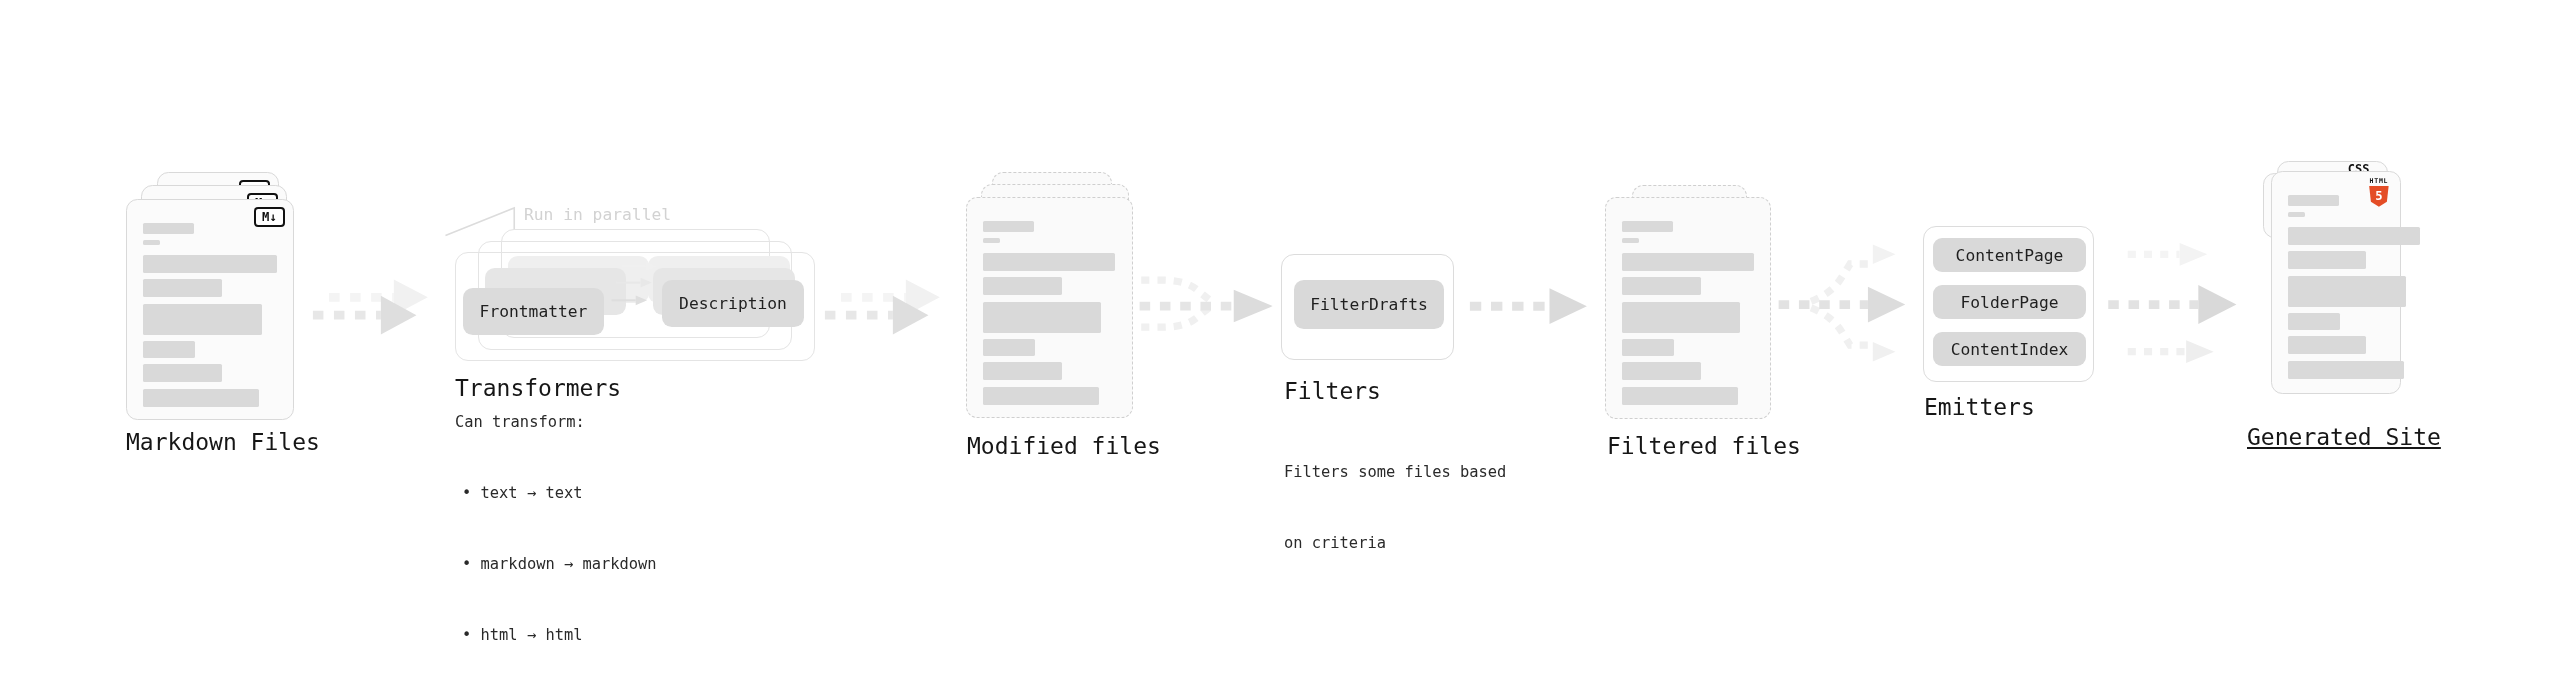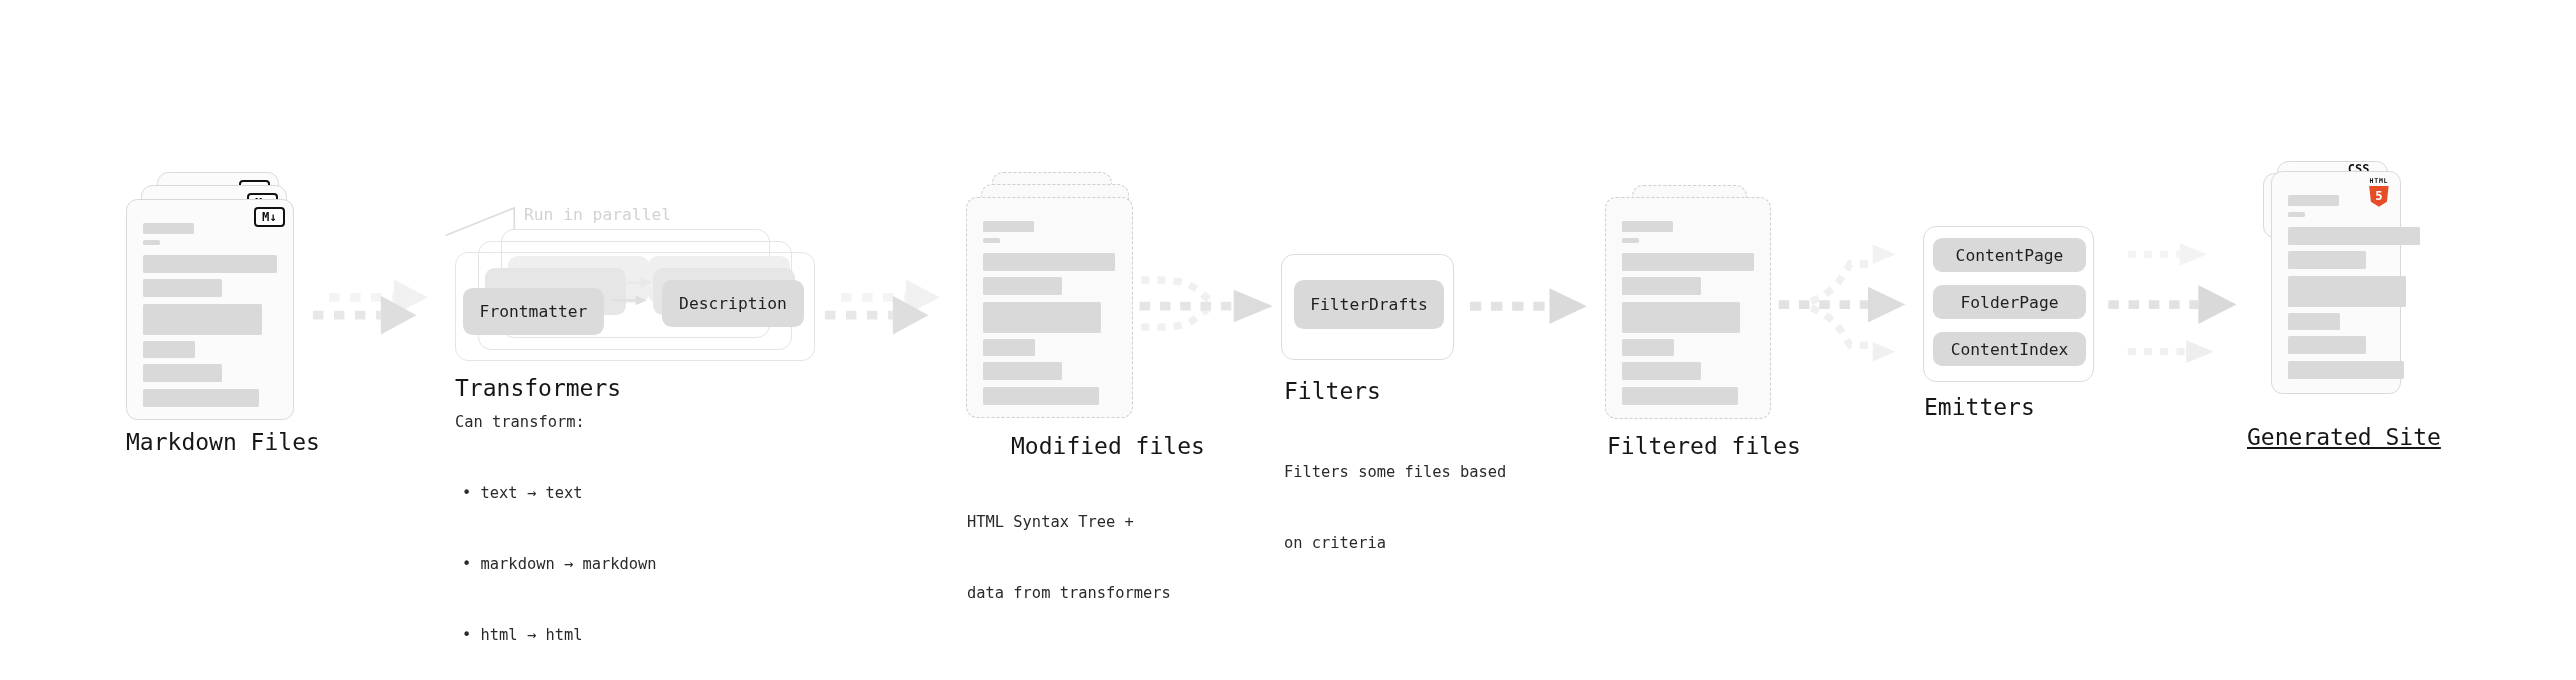--- a/index.html
+++ b/index.html
@@ -123,25 +123,21 @@
       <div class="bar" style="width:51px;height:10.6px;"></div>
       <div class="bar" style="width:17px;height:4.9px;margin-bottom:9.8px;"></div>
       <div class="bar" style="width:132px;height:18px;"></div>
       <div class="bar" style="width:79px;height:18px;"></div>
       <div class="bar" style="width:118px;height:31px;"></div>
       <div class="bar" style="width:52px;height:16.3px;"></div>
       <div class="bar" style="width:79px;height:18px;"></div>
       <div class="bar" style="width:116px;height:18px;"></div>
     </div>
   </div>
-  <div class="stage-title" style="left:1011px;top:433px;">Modified files</div>
-  <div class="stage-desc" style="left:967px;top:464px;">
-    <div>HTML Syntax Tree +</div>
-    <div>data from transformers</div>
-  </div>
+  <div class="stage-title" style="left:967px;top:433px;">Modified files</div>
 
   <svg style="left:1138px;top:272px;" width="142" height="69" viewBox="0 0 175 85">
     <path d="M4,10 h26 q30,0 44,13 l16,13" fill="none" stroke="#f0f0f0" stroke-width="9" stroke-dasharray="10 10"></path>
     <path d="M4,68 h26 q30,0 44,-13 l16,-13" fill="none" stroke="#f0f0f0" stroke-width="9" stroke-dasharray="10 10"></path>
     <line x1="2" y1="42" x2="118" y2="42" stroke="#e5e5e5" stroke-width="11" stroke-dasharray="13 12"></line>
     <polygon points="118,22 166,42 118,62" fill="#dcdcdc"></polygon>
   </svg>
 
   <div class="obox" style="left:1281px;top:254px;width:173px;height:106px;"></div>
   <div class="gpill" style="left:1294px;top:280px;width:150px;height:49px;border-radius:9.8px;">FilterDrafts</div>

